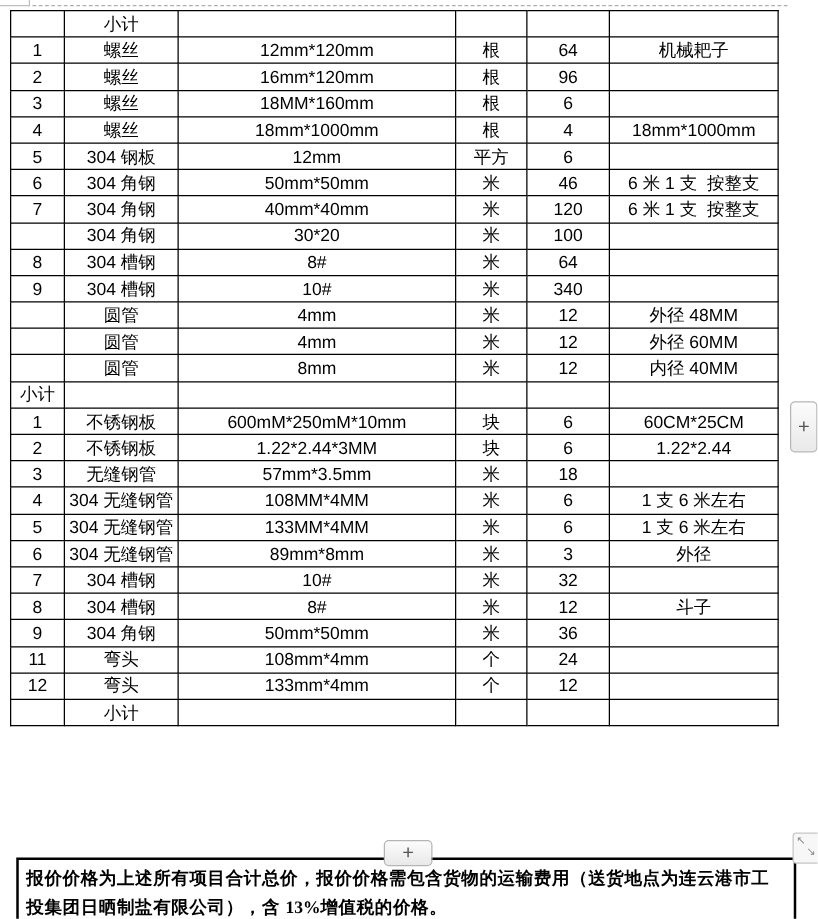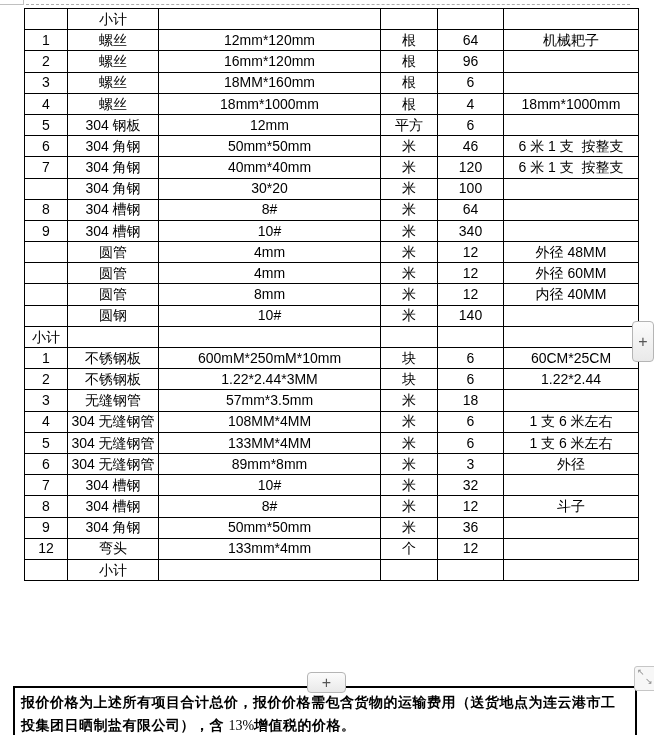--- a/index.html
+++ b/index.html
@@ -8,21 +8,21 @@
     background:#ffffff;color:#000;
     font-family:"Liberation Sans", sans-serif;
   }
   
   .mark-h{position:absolute;left:0;top:4px;width:24px;border-top:1px solid #c0c0c0;}
   .mark-v{position:absolute;left:23px;top:0;height:5px;border-left:1px solid #c0c0c0;}
   .boundary{position:absolute;left:26px;top:4px;width:604px;border-top:1px dashed #aeaeae;}
 
   
   table.materials{
-    position:absolute;left:24px;top:8px;
+    position:absolute;left:8px;top:8px;
     border-collapse:collapse;table-layout:fixed;
   }
   table.materials td{
     border:1px solid #000;
     height:20.2px;padding:0 1px;
     text-align:center;vertical-align:middle;
     font-size:14px;line-height:1.05;
     white-space:pre;overflow:hidden;
   }
 
@@ -47,21 +47,21 @@
   
   .footer-note{
     position:absolute;left:13px;top:686px;width:608px;height:70px;
     border:2px solid #000;
     padding:3px 6px;
     font-weight:bold;font-size:14px;line-height:23px;
     letter-spacing:0.5px;
   }
   .footer-note .tax{
     font-family:"Liberation Serif", serif;
-    font-weight:normal;font-size:14px;letter-spacing:0;
+    font-weight:bold;font-size:14px;letter-spacing:0;
   }
 </style>
 </head>
 <body>
 
 <div class="mark-h"></div>
 <div class="mark-v"></div>
 <div class="boundary"></div>
 
 <table class="materials">
@@ -193,28 +193,20 @@
 
   <tr>
     <td></td>
     <td>圆管</td>
     <td>8mm</td>
     <td>米</td>
     <td>12</td>
     <td>内径 40MM</td>
   </tr>
 
-  <tr>
-    <td></td>
-    <td>圆钢</td>
-    <td>10#</td>
-    <td>米</td>
-    <td>140</td>
-    <td></td>
-  </tr>
 
   <tr>
     <td>小计</td>
     <td></td>
     <td></td>
     <td></td>
     <td></td>
     <td></td>
   </tr>
 
@@ -293,20 +285,28 @@
   <tr>
     <td>9</td>
     <td>304 角钢</td>
     <td>50mm*50mm</td>
     <td>米</td>
     <td>36</td>
     <td></td>
   </tr>
 
 
+  <tr>
+    <td>11</td>
+    <td>弯头</td>
+    <td>108mm*4mm</td>
+    <td>个</td>
+    <td>24</td>
+    <td></td>
+  </tr>
 
   <tr>
     <td>12</td>
     <td>弯头</td>
     <td>133mm*4mm</td>
     <td>个</td>
     <td>12</td>
     <td></td>
   </tr>
 

